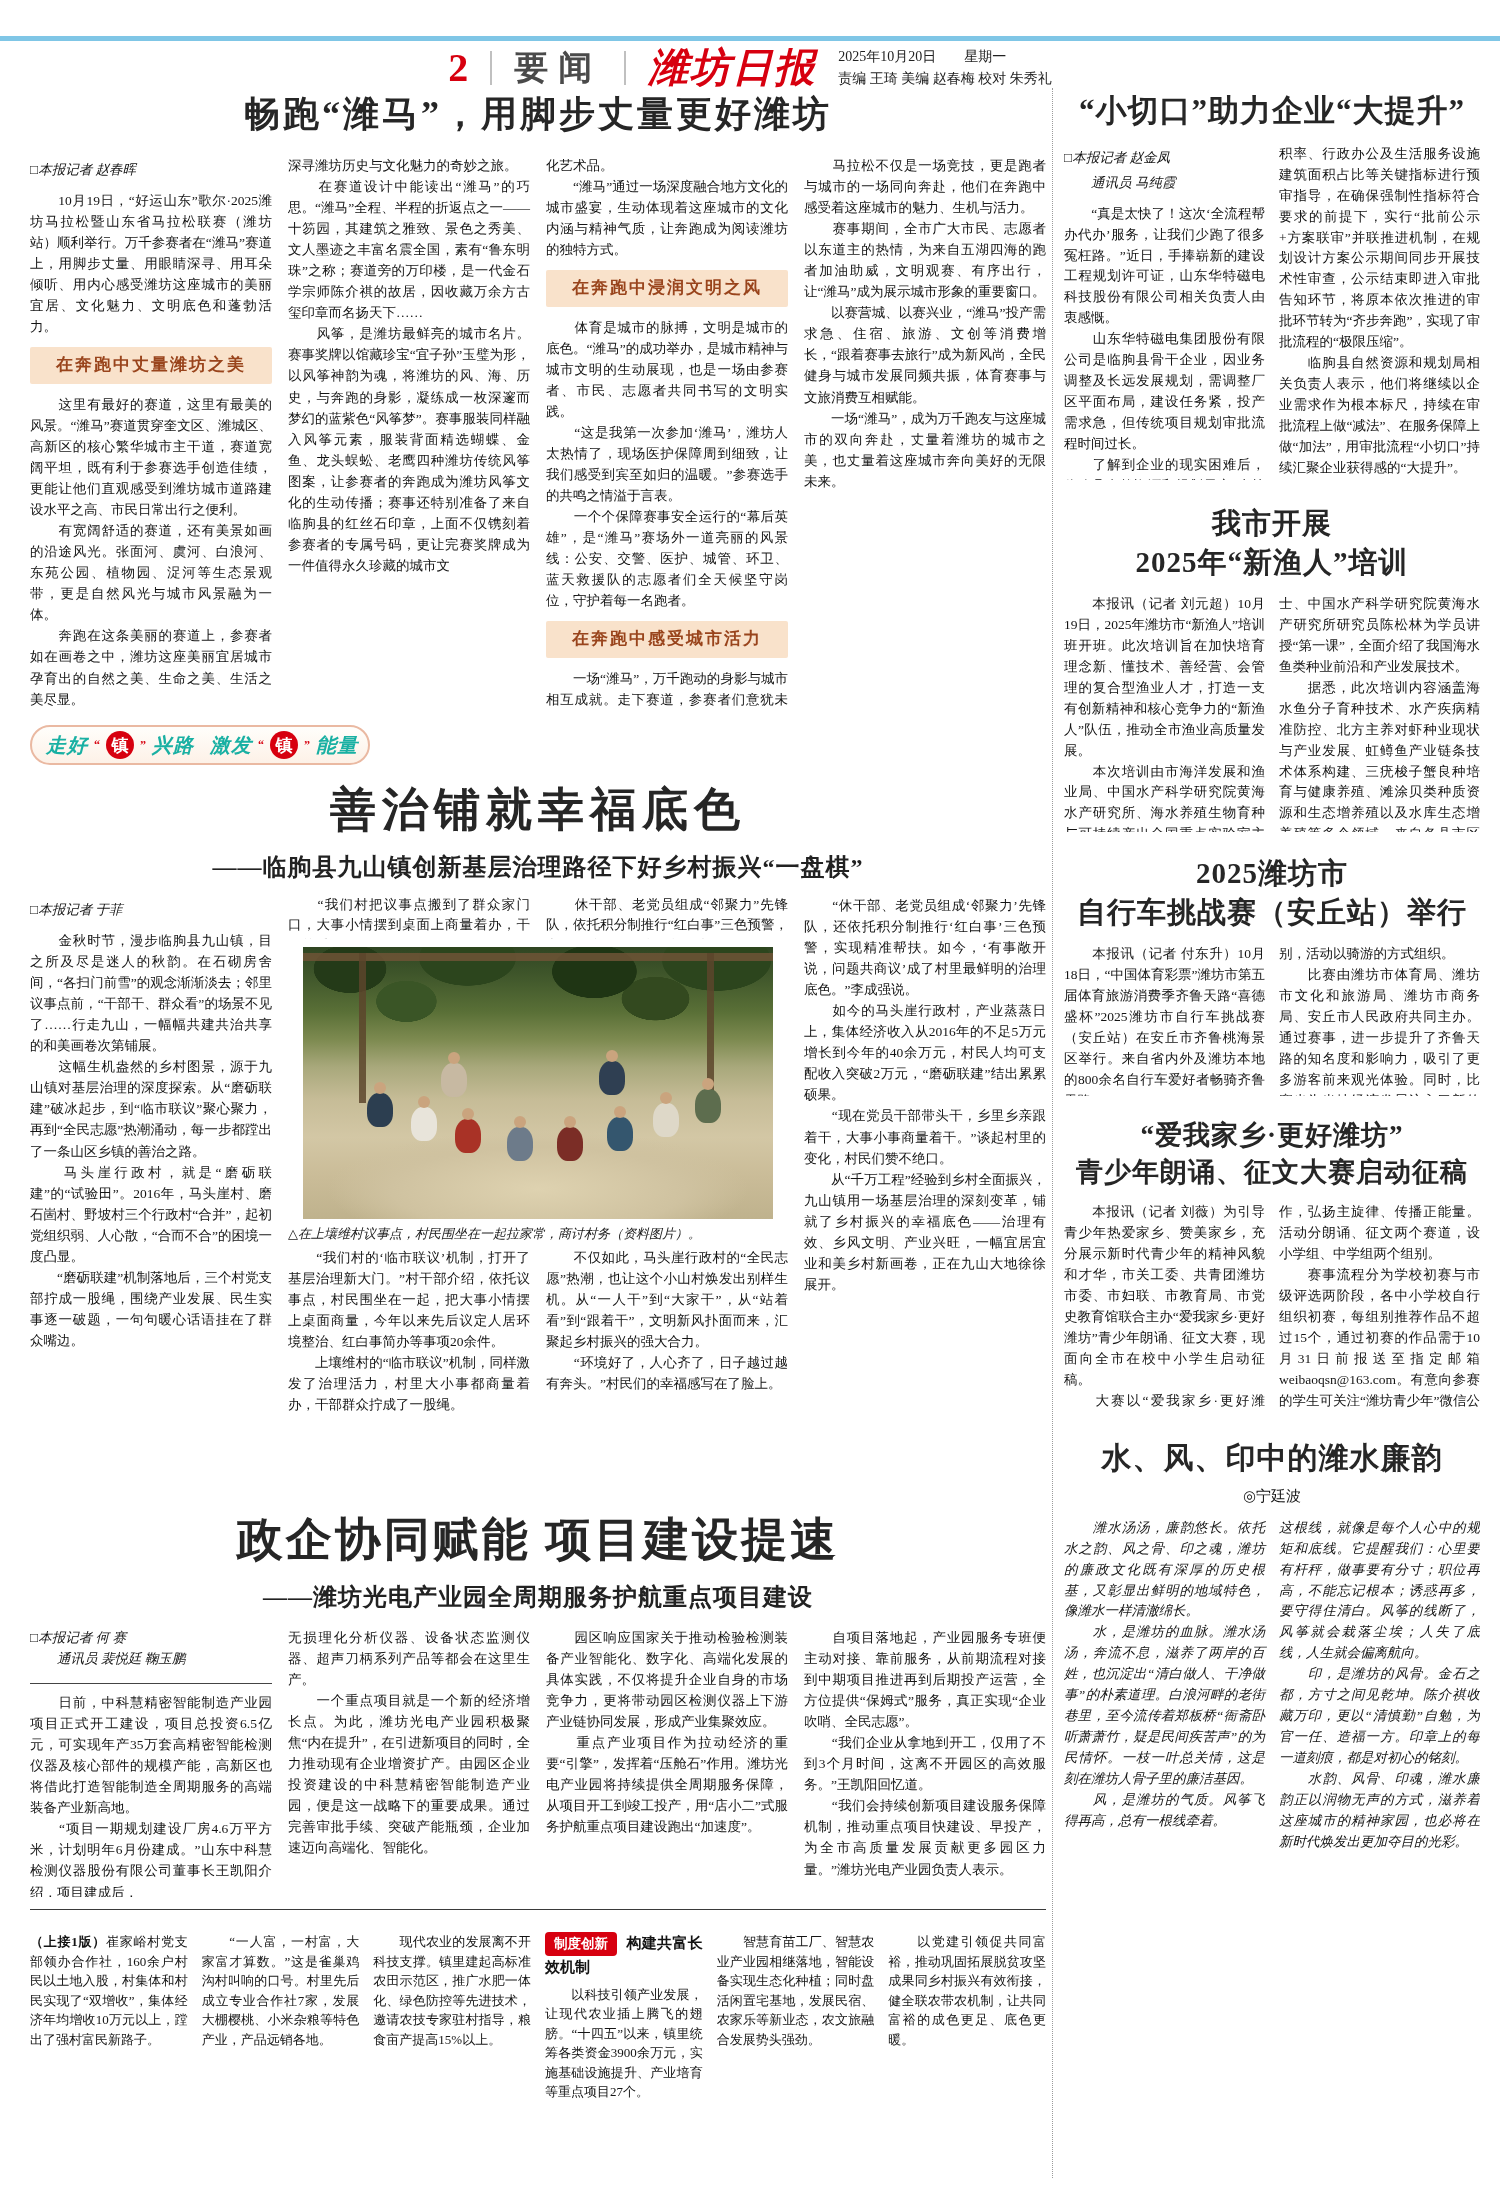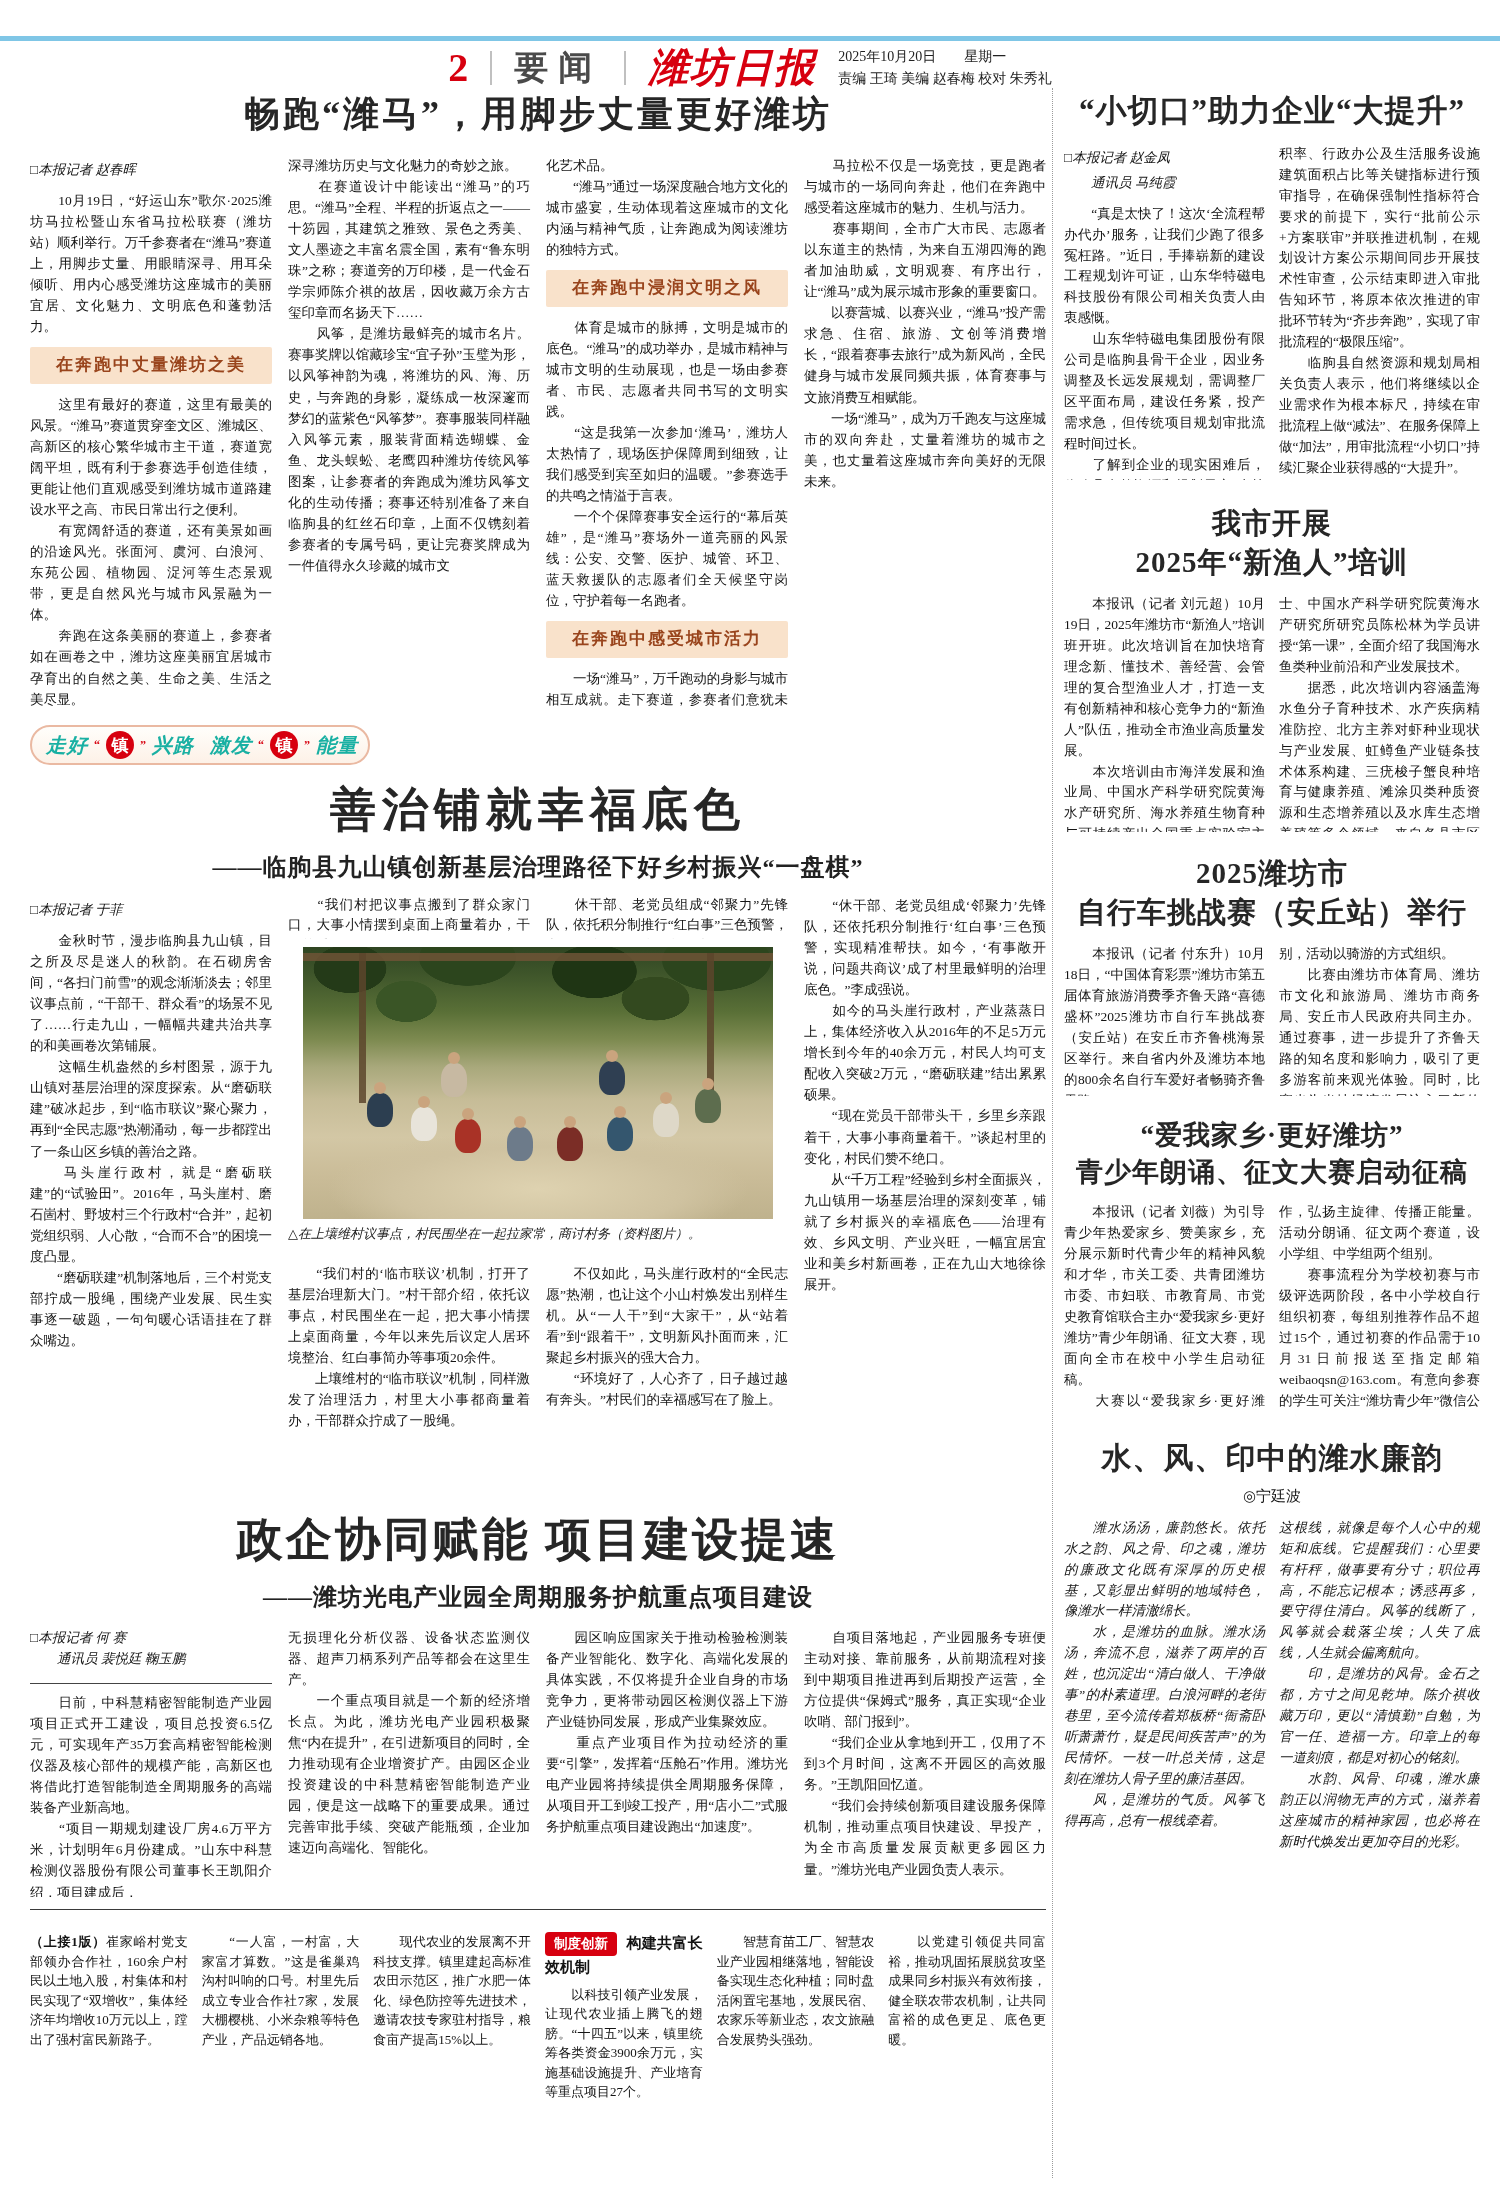--- a/index.html
+++ b/index.html
@@ -169,21 +169,21 @@
           <div class="person" style="left:152px;top:172px;background:#a93226"></div>
           <div class="person" style="left:204px;top:180px;background:#6d7b8a"></div>
           <div class="person" style="left:254px;top:180px;background:#7b2d26"></div>
           <div class="person" style="left:304px;top:170px;background:#34566e"></div>
           <div class="person" style="left:350px;top:156px;background:#ded8c8"></div>
           <div class="person" style="left:392px;top:142px;background:#5d6d4e"></div>
           <div class="person" style="left:138px;top:116px;background:#c7b9a2"></div>
           <div class="person" style="left:296px;top:114px;background:#2f3f52"></div>
         </div>
         <div class="caption">△在上壤维村议事点，村民围坐在一起拉家常，商讨村务（资料图片）。</div>
-        <div class="cols" style="height:240px;margin-top:20px">
+        <div class="cols" style="height:240px;margin-top:4px">
           <div class="col para">　　“我们村的‘临市联议’机制，打开了基层治理新大门。”村干部介绍，依托议事点，村民围坐在一起，把大事小情摆上桌面商量，今年以来先后议定人居环境整治、红白事简办等事项20余件。
 　　上壤维村的“临市联议”机制，同样激发了治理活力，村里大小事都商量着办，干部群众拧成了一股绳。</div>
           <div class="col para">　　不仅如此，马头崖行政村的“全民志愿”热潮，也让这个小山村焕发出别样生机。从“一人干”到“大家干”，从“站着看”到“跟着干”，文明新风扑面而来，汇聚起乡村振兴的强大合力。
 　　“环境好了，人心齐了，日子越过越有奔头。”村民们的幸福感写在了脸上。</div>
         </div>
       </div>
       <div class="gcol">
         <div class="para">　　“休干部、老党员组成‘邻聚力’先锋队，还依托积分制推行‘红白事’三色预警，实现精准帮扶。如今，‘有事敞开说，问题共商议’成了村里最鲜明的治理底色。”李成强说。
 　　如今的马头崖行政村，产业蒸蒸日上，集体经济收入从2016年的不足5万元增长到今年的40余万元，村民人均可支配收入突破2万元，“磨砺联建”结出累累硕果。
 　　“现在党员干部带头干，乡里乡亲跟着干，大事小事商量着干。”谈起村里的变化，村民们赞不绝口。
@@ -200,21 +200,21 @@
           <div>□本报记者 何 赛</div>
           <div class="l2">通讯员 裴悦廷 鞠玉鹏</div>
         </div>
         <div class="para">　　日前，中科慧精密智能制造产业园项目正式开工建设，项目总投资6.5亿元，可实现年产35万套高精密智能检测仪器及核心部件的规模产能，高新区也将借此打造智能制造全周期服务的高端装备产业新高地。
 　　“项目一期规划建设厂房4.6万平方米，计划明年6月份建成。”山东中科慧检测仪器股份有限公司董事长王凯阳介绍，项目建成后，</div>
       </div>
       <div class="col para">无损理化分析仪器、设备状态监测仪器、超声刀柄系列产品等都会在这里生产。
 　　一个重点项目就是一个新的经济增长点。为此，潍坊光电产业园积极聚焦“内在提升”，在引进新项目的同时，全力推动现有企业增资扩产。由园区企业投资建设的中科慧精密智能制造产业园，便是这一战略下的重要成果。通过完善审批手续、突破产能瓶颈，企业加速迈向高端化、智能化。</div>
       <div class="col para">　　园区响应国家关于推动检验检测装备产业智能化、数字化、高端化发展的具体实践，不仅将提升企业自身的市场竞争力，更将带动园区检测仪器上下游产业链协同发展，形成产业集聚效应。
 　　重点产业项目作为拉动经济的重要“引擎”，发挥着“压舱石”作用。潍坊光电产业园将持续提供全周期服务保障，从项目开工到竣工投产，用“店小二”式服务护航重点项目建设跑出“加速度”。</div>
-      <div class="col para">　　自项目落地起，产业园服务专班便主动对接、靠前服务，从前期流程对接到中期项目推进再到后期投产运营，全方位提供“保姆式”服务，真正实现“企业吹哨、部门报到”。
+      <div class="col para">　　自项目落地起，产业园服务专班便主动对接、靠前服务，从前期流程对接到中期项目推进再到后期投产运营，全方位提供“保姆式”服务，真正实现“企业吹哨、全民志愿”。
 　　“我们企业从拿地到开工，仅用了不到3个月时间，这离不开园区的高效服务。”王凯阳回忆道。
 　　“我们会持续创新项目建设服务保障机制，推动重点项目快建设、早投产，为全市高质量发展贡献更多园区力量。”潍坊光电产业园负责人表示。</div>
     </div>
 
     <div class="hrule"></div>
 
     <div class="ccols">
       <div class="ccol">
         <b>（上接1版）</b><span class="para">崔家峪村党支部领办合作社，160余户村民以土地入股，村集体和村民实现了“双增收”，集体经济年均增收10万元以上，蹚出了强村富民新路子。</span>
       </div>

